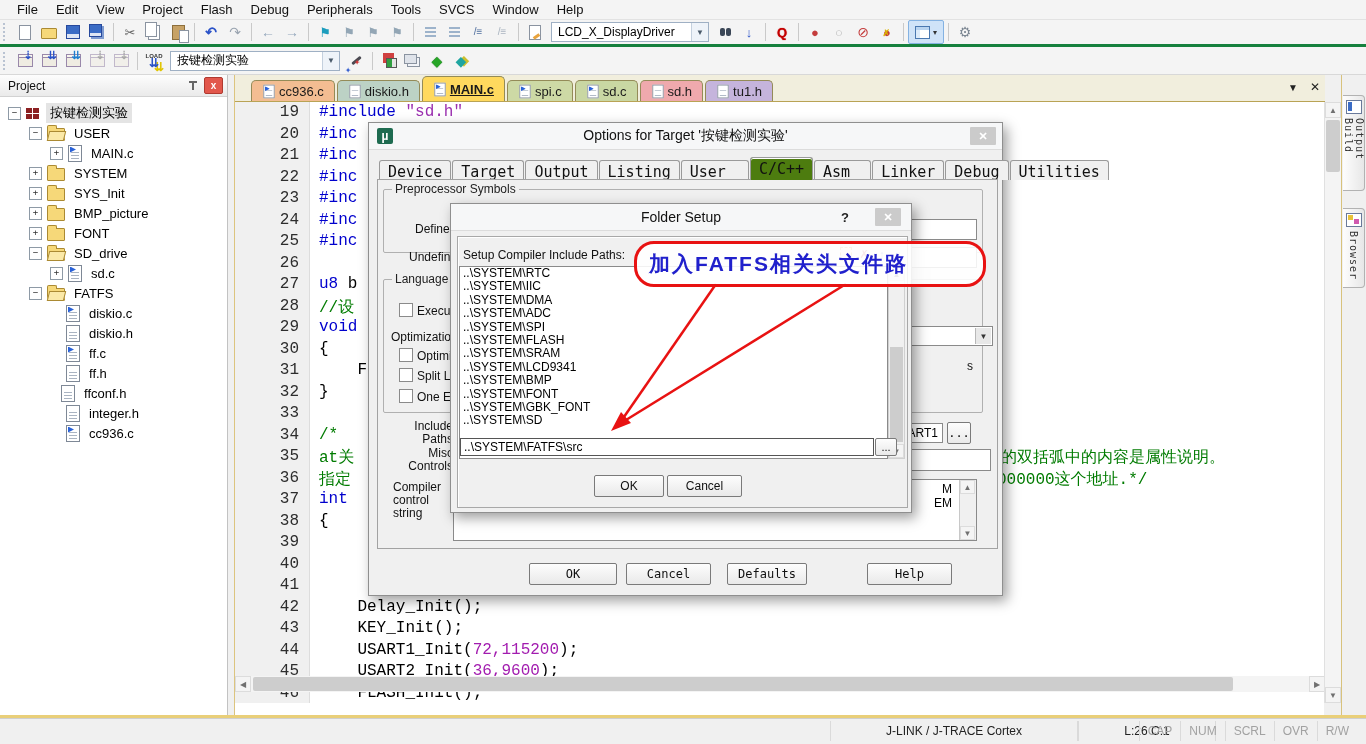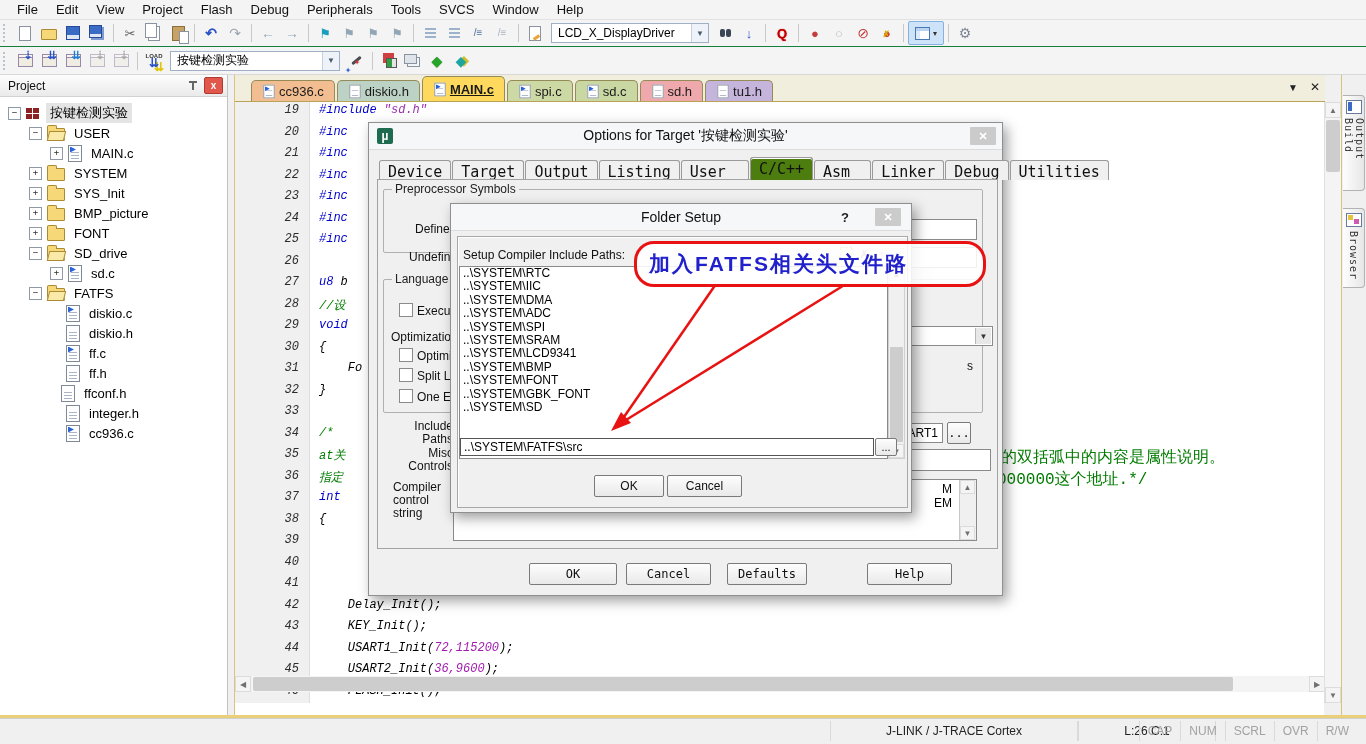--- a/index.html
+++ b/index.html
@@ -3,21 +3,21 @@
 <meta charset="utf-8">
 <style>
   html,body{margin:0;padding:0;width:1366px;height:744px;overflow:hidden;
     font-family:"Liberation Sans",sans-serif;background:#f0f0f0;position:relative;}
   .abs{position:absolute;}
   
   #menubar{left:0;top:0;width:1366px;height:20px;background:#f4f4f4;border-bottom:1px solid #e2e2e2;
     display:flex;align-items:center;padding-left:8px;box-sizing:border-box;}
   .menu-item{font-size:13px;color:#111;padding:1px 9px;cursor:default;}
   
-  #toolbar1{left:0;top:20px;width:1366px;height:27px;background:#f4f4f4;border-bottom:1px solid #15803d;
+  #toolbar1{left:0;top:20px;width:1366px;height:27px;background:#f4f4f4;border-bottom:3px solid #15803d;
     display:flex;align-items:center;box-sizing:border-box;}
   #toolbar2{left:0;top:47px;width:1366px;height:28px;background:#f4f4f4;border-bottom:1px solid #d8d8d8;
     display:flex;align-items:center;box-sizing:border-box;}
   .grip{width:4px;height:18px;border-left:2px dotted #b9c3d2;margin:0 4px 0 3px;}
   .tbb{width:24px;height:22px;display:flex;align-items:center;justify-content:center;border-radius:2px;flex:none;}
   .tbsep{width:1px;height:18px;background:#c9c9c9;margin:0 4px;flex:none;}
   .ti{display:inline-flex;align-items:center;justify-content:center;font-size:13px;line-height:1;}
   .ti-new-file::before,.ti-copy::before,.ti-find-doc::before{content:"";width:10px;height:13px;background:#fff;border:1px solid #8a93a0;display:block;}
   .ti-copy::before{box-shadow:3px 3px 0 -1px #fff,3px 3px 0 0 #8a93a0;margin:-3px 3px 3px -3px;}
   .ti-find-doc{position:relative;}
@@ -108,21 +108,21 @@
   #editor{left:234px;top:75px;width:1090px;height:643px;background:#fff;border-left:1px solid #dcc47e;box-sizing:border-box;}
   #tabbar{position:absolute;left:0;top:0;width:1090px;height:27px;background:#f1eedd;border-bottom:1px solid #b9a355;box-sizing:border-box;display:flex;align-items:flex-end;padding-left:16px;}
   .etab{height:21px;border:1px solid #948b58;border-bottom:none;border-radius:5px 5px 0 0;display:flex;
     align-items:center;padding:0 10px;margin-right:2px;font-size:13px;color:#1a1a1a;position:relative;box-sizing:border-box;}
   .etab .ic{transform:scale(.8);margin-right:3px;}
   .etab.active{height:25px;font-weight:bold;z-index:2;}
   .etab.active .lab{text-decoration:underline;}
   .tabbar-btn{position:absolute;top:4px;width:20px;height:16px;display:flex;align-items:center;justify-content:center;font-size:10px;color:#222;}
   #code{position:absolute;left:0;top:27px;width:1090px;height:601px;background:#fff;overflow:hidden;}
   #gutter-bg{position:absolute;left:0;top:0;width:74px;height:601px;background:#f0f0f0;border-right:1px solid #ddd;}
-  .code-row{position:absolute;left:0;height:22px;white-space:pre;font-family:"Liberation Mono","DejaVu Sans Mono",monospace;font-size:12px;font-style:italic;}
+  .code-row{position:absolute;left:0;height:22px;white-space:pre;font-family:"Liberation Mono","DejaVu Sans Mono",monospace;font-size:16px;}
   .lnum{position:absolute;left:0;width:64px;text-align:right;color:#2d2d2d;}
   .ltext{position:absolute;left:84px;}
   .c-d,.c-k{color:#0000cd;}
   .c-p{color:#000;}
   .c-c{color:#007b00;}
   .c-s{color:#9b30b0;}
   .c-n2{color:#a21caf;}
   .frag{position:absolute;font-family:"Liberation Mono","DejaVu Sans Mono",monospace;font-size:16px;color:#007b00;white-space:pre;}
   
   .sb-btn{background:#f4f4f4;border:1px solid #dcdcdc;color:#707070;display:flex;align-items:center;justify-content:center;font-size:8px;box-sizing:border-box;}
@@ -639,20 +639,21 @@
     </div>
   <div class="ftool" style="left:405px;color:#c03030;">✗</div>
   <div class="ftool" style="left:423px;color:#3a62d0;">↑</div>
   <div class="ftool" style="left:440px;color:#3a62d0;">↓</div>
   <div id="flist">
       <div class="path-row">..\SYSTEM\RTC</div>
       <div class="path-row">..\SYSTEM\IIC</div>
       <div class="path-row">..\SYSTEM\DMA</div>
       <div class="path-row">..\SYSTEM\ADC</div>
       <div class="path-row">..\SYSTEM\SPI</div>
+      <div class="path-row">..\SYSTEM\FLASH</div>
       <div class="path-row">..\SYSTEM\SRAM</div>
       <div class="path-row">..\SYSTEM\LCD9341</div>
       <div class="path-row">..\SYSTEM\BMP</div>
       <div class="path-row">..\SYSTEM\FONT</div>
       <div class="path-row">..\SYSTEM\GBK_FONT</div>
       <div class="path-row">..\SYSTEM\SD</div>
     </div>
   <div id="flist-sb">
     <div class="sb-btn" style="position:absolute;top:0;left:0;width:15px;height:14px;">▲</div>
     <div id="flist-thumb"></div>

